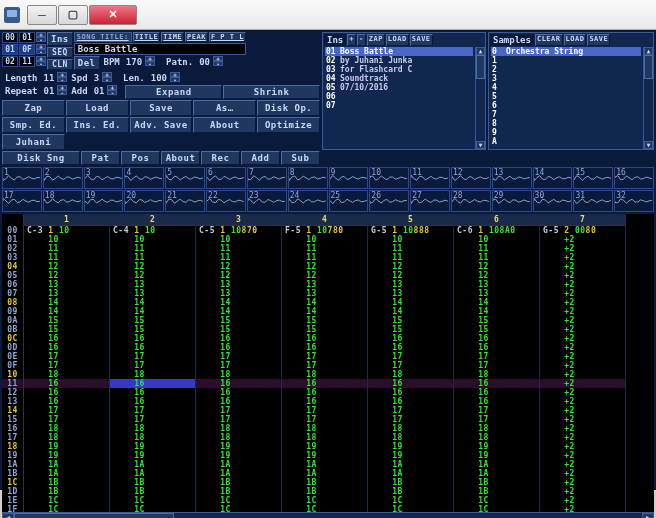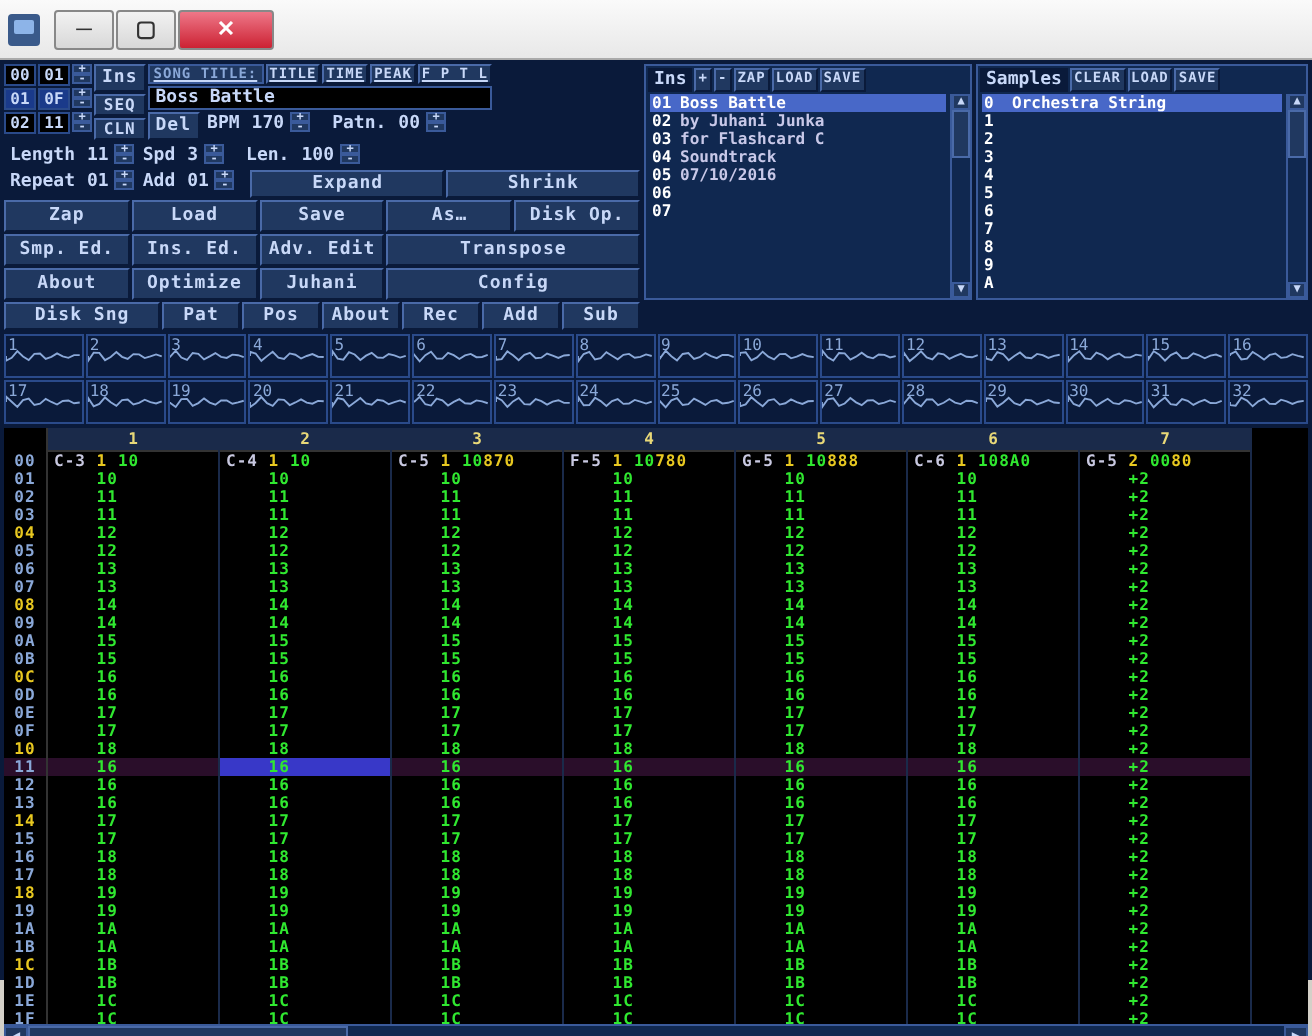--- a/index.html
+++ b/index.html
@@ -193,26 +193,24 @@
       </div>
 
       <div class="btngrid">
         <span class="btn">Zap</span>
         <span class="btn">Load</span>
         <span class="btn">Save</span>
         <span class="btn">As…</span>
         <span class="btn">Disk Op.</span>
         <span class="btn">Smp. Ed.</span>
         <span class="btn">Ins. Ed.</span>
-        <span class="btn">Adv. Edit</span>
-        <span class="btn" style="grid-column:4/6;">Transpose</span>
+        <span class="btn">Adv. Save</span>
         <span class="btn">About</span>
         <span class="btn">Optimize</span>
         <span class="btn">Juhani</span>
-        <span class="btn" style="grid-column:4/6;">Config</span>
       </div>
       <div style="display:grid; grid-template-columns:2fr 1fr 1fr 1fr 1fr 1fr 1fr; gap:1px; margin-top:1px;">
         <span class="btn">Disk Sng</span>
         <span class="btn">Pat</span>
         <span class="btn">Pos</span>
         <span class="btn">About</span>
         <span class="btn">Rec</span>
         <span class="btn">Add</span>
         <span class="btn">Sub</span>
       </div>

